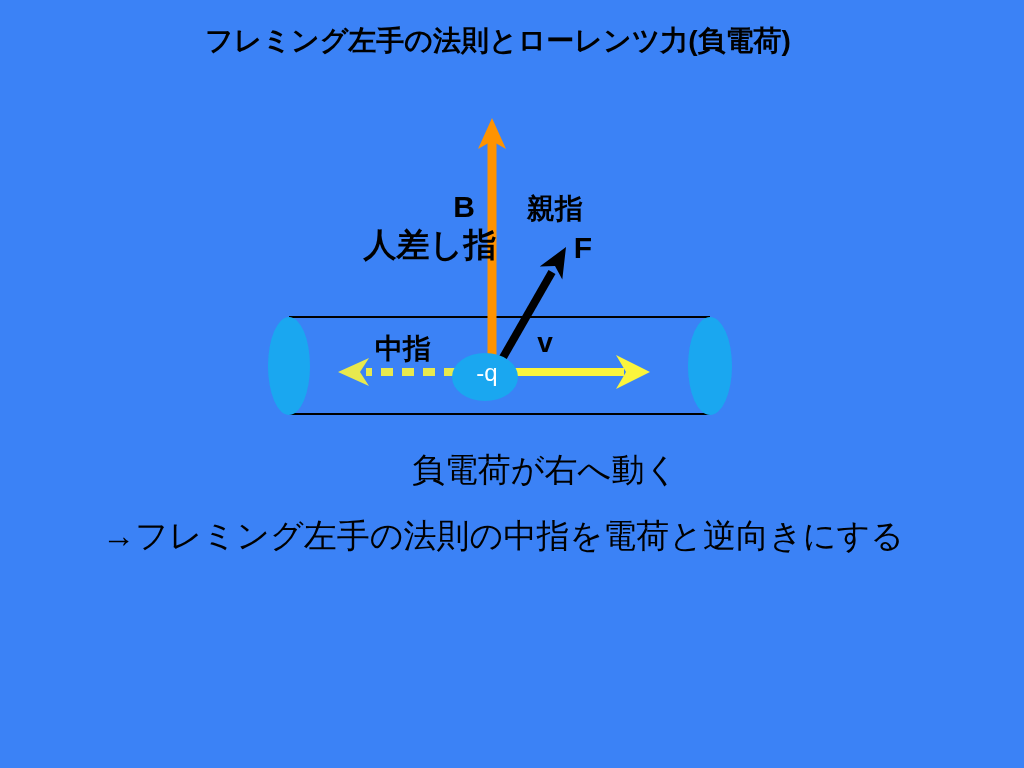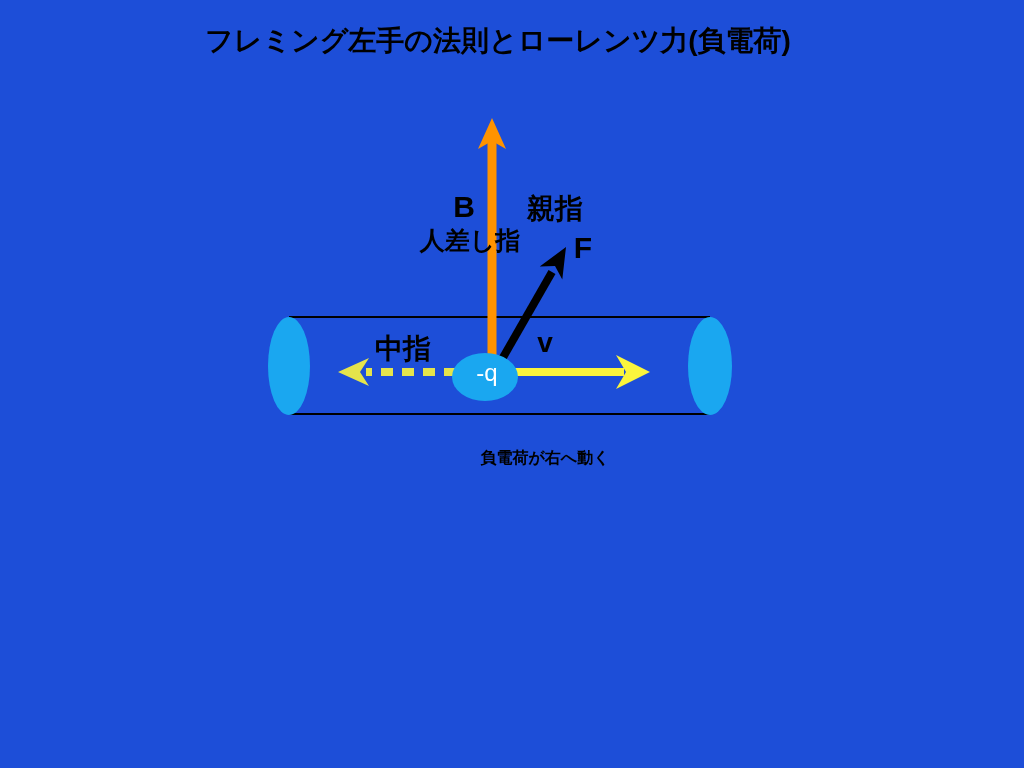--- a/index.html
+++ b/index.html
@@ -6,49 +6,49 @@
   html, body { background: #ffffff; }
   body {
     width: 1024px; height: 768px;
     font-family: "Liberation Sans", "DejaVu Sans", sans-serif;
     position: relative;
     overflow: hidden;
   }
   .slide {
     position: absolute; left: 0; top: 0;
     width: 1024px; height: 768px;
-    background: #1d4ed8;
+    background: #3b82f6;
   }
   .diagram-svg {
     position: absolute; left: 0; top: 0;
     width: 1024px; height: 768px;
   }
   .lbl {
     position: absolute;
     transform: translateX(-50%);
     white-space: nowrap;
     color: #000;
     font-weight: bold;
     line-height: 1.1;
   }
   .title   { left: 498px; top: 26px;  font-size: 28px; }
   .lbl-b   { left: 464px; top: 190px; font-size: 30px; }
   .lbl-thumb  { left: 555px; top: 194px; font-size: 28px; }
-  .lbl-index  { left: 430px; top: 227px; font-size: 25px; margin-left: 40px; }
+  .lbl-index  { left: 430px; top: 227px; font-size: 33px; }
   .lbl-f   { left: 583px; top: 231px; font-size: 30px; }
   .lbl-middle { left: 403px; top: 334px; font-size: 28px; }
   .lbl-v   { left: 545px; top: 328px; font-size: 28px; }
   .charge-label {
     position: absolute; left: 487px; top: 373px;
     transform: translate(-50%, -50%);
     font-size: 24px; font-weight: 400; color: #ffffff;
     white-space: nowrap; line-height: 1;
   }
   .note { position: absolute; transform: translateX(-50%);
-          white-space: nowrap; font-size: 16px; font-weight: bold; color: #000; text-align: center; }
+          white-space: nowrap; font-size: 33px; font-weight: normal; color: #000; text-align: center; }
   .note-1 { left: 545px; top: 448px; }
   .note-2 { left: 511px; top: 482px; }
   .note-3 { left: 503px; top: 514px; }
 </style>
 </head>
 <body>
 
 <div class="slide">
 
   <svg class="diagram-svg" viewBox="0 0 1024 768" xmlns="http://www.w3.org/2000/svg">
@@ -91,14 +91,15 @@
 
   <div class="lbl lbl-f">F</div>
 
   <div class="lbl lbl-middle">中指</div>
 
   <div class="lbl lbl-v">v</div>
 
   <div class="charge-label">-q</div>
 
   <div class="note note-1">負電荷が右へ動く</div>
+  <div class="note note-3">→フレミング左手の法則の中指を電荷と逆向きにする</div>
 
 </div>
 
 </body></html>

